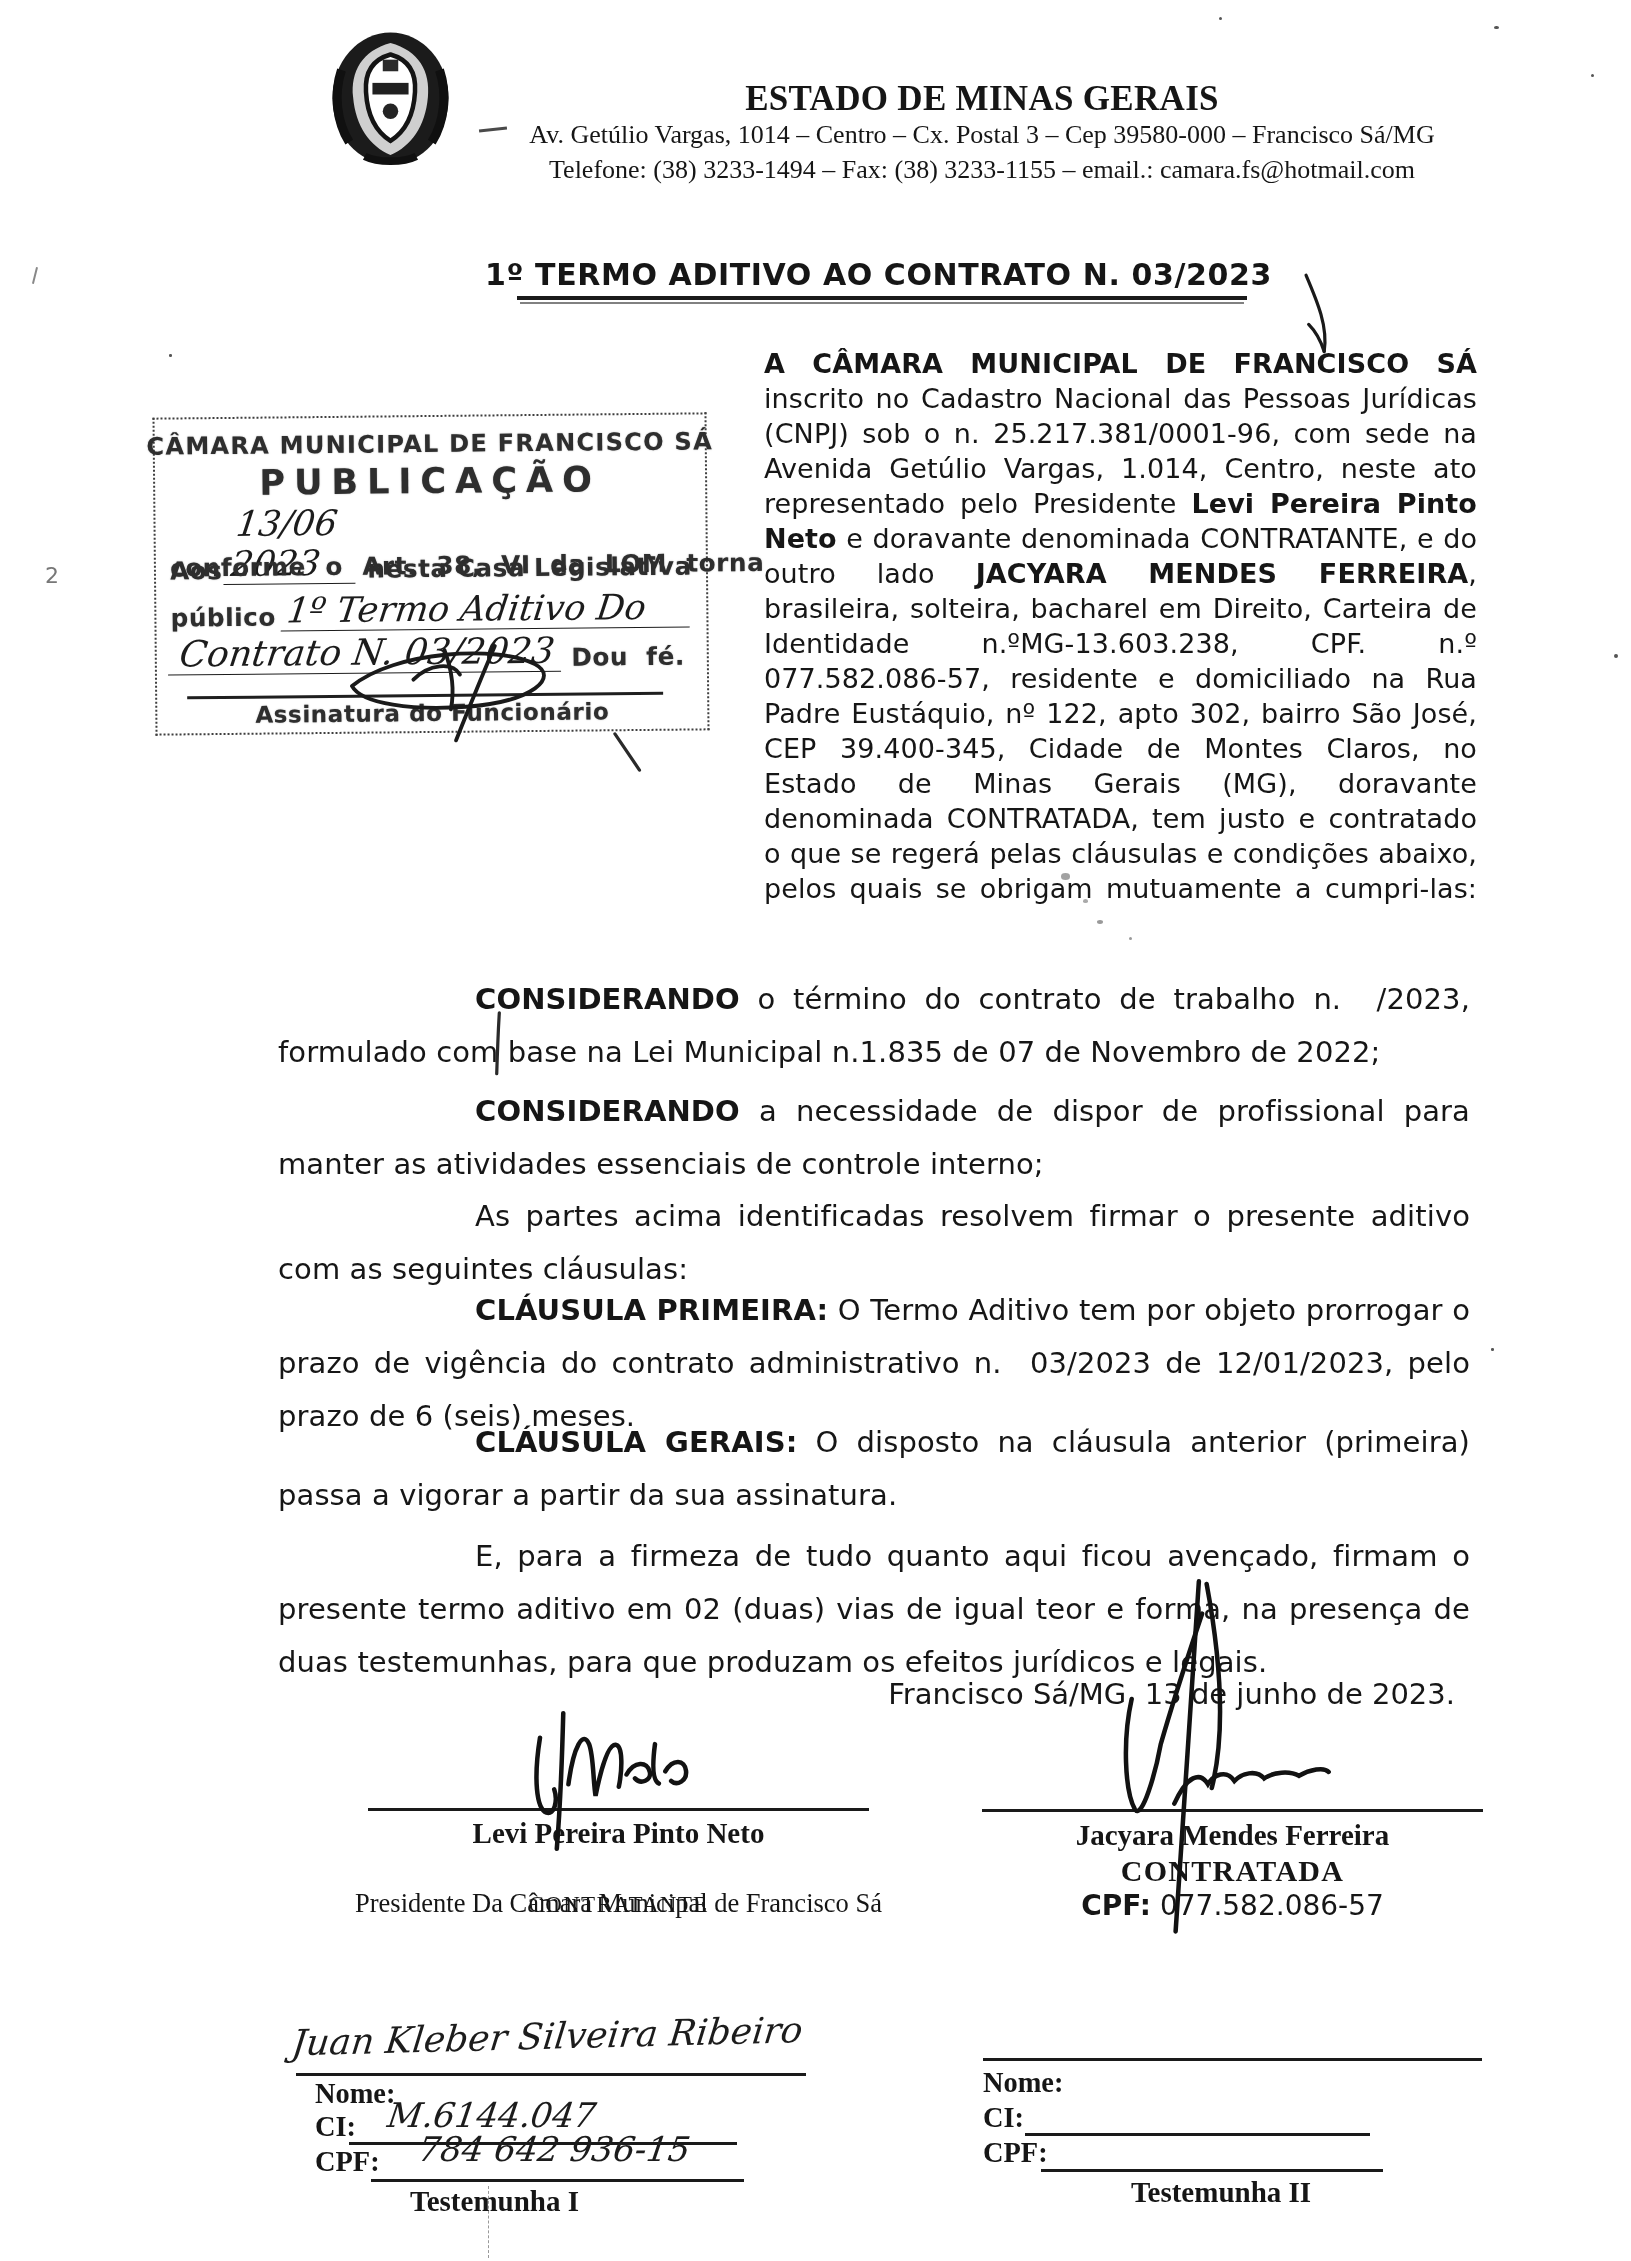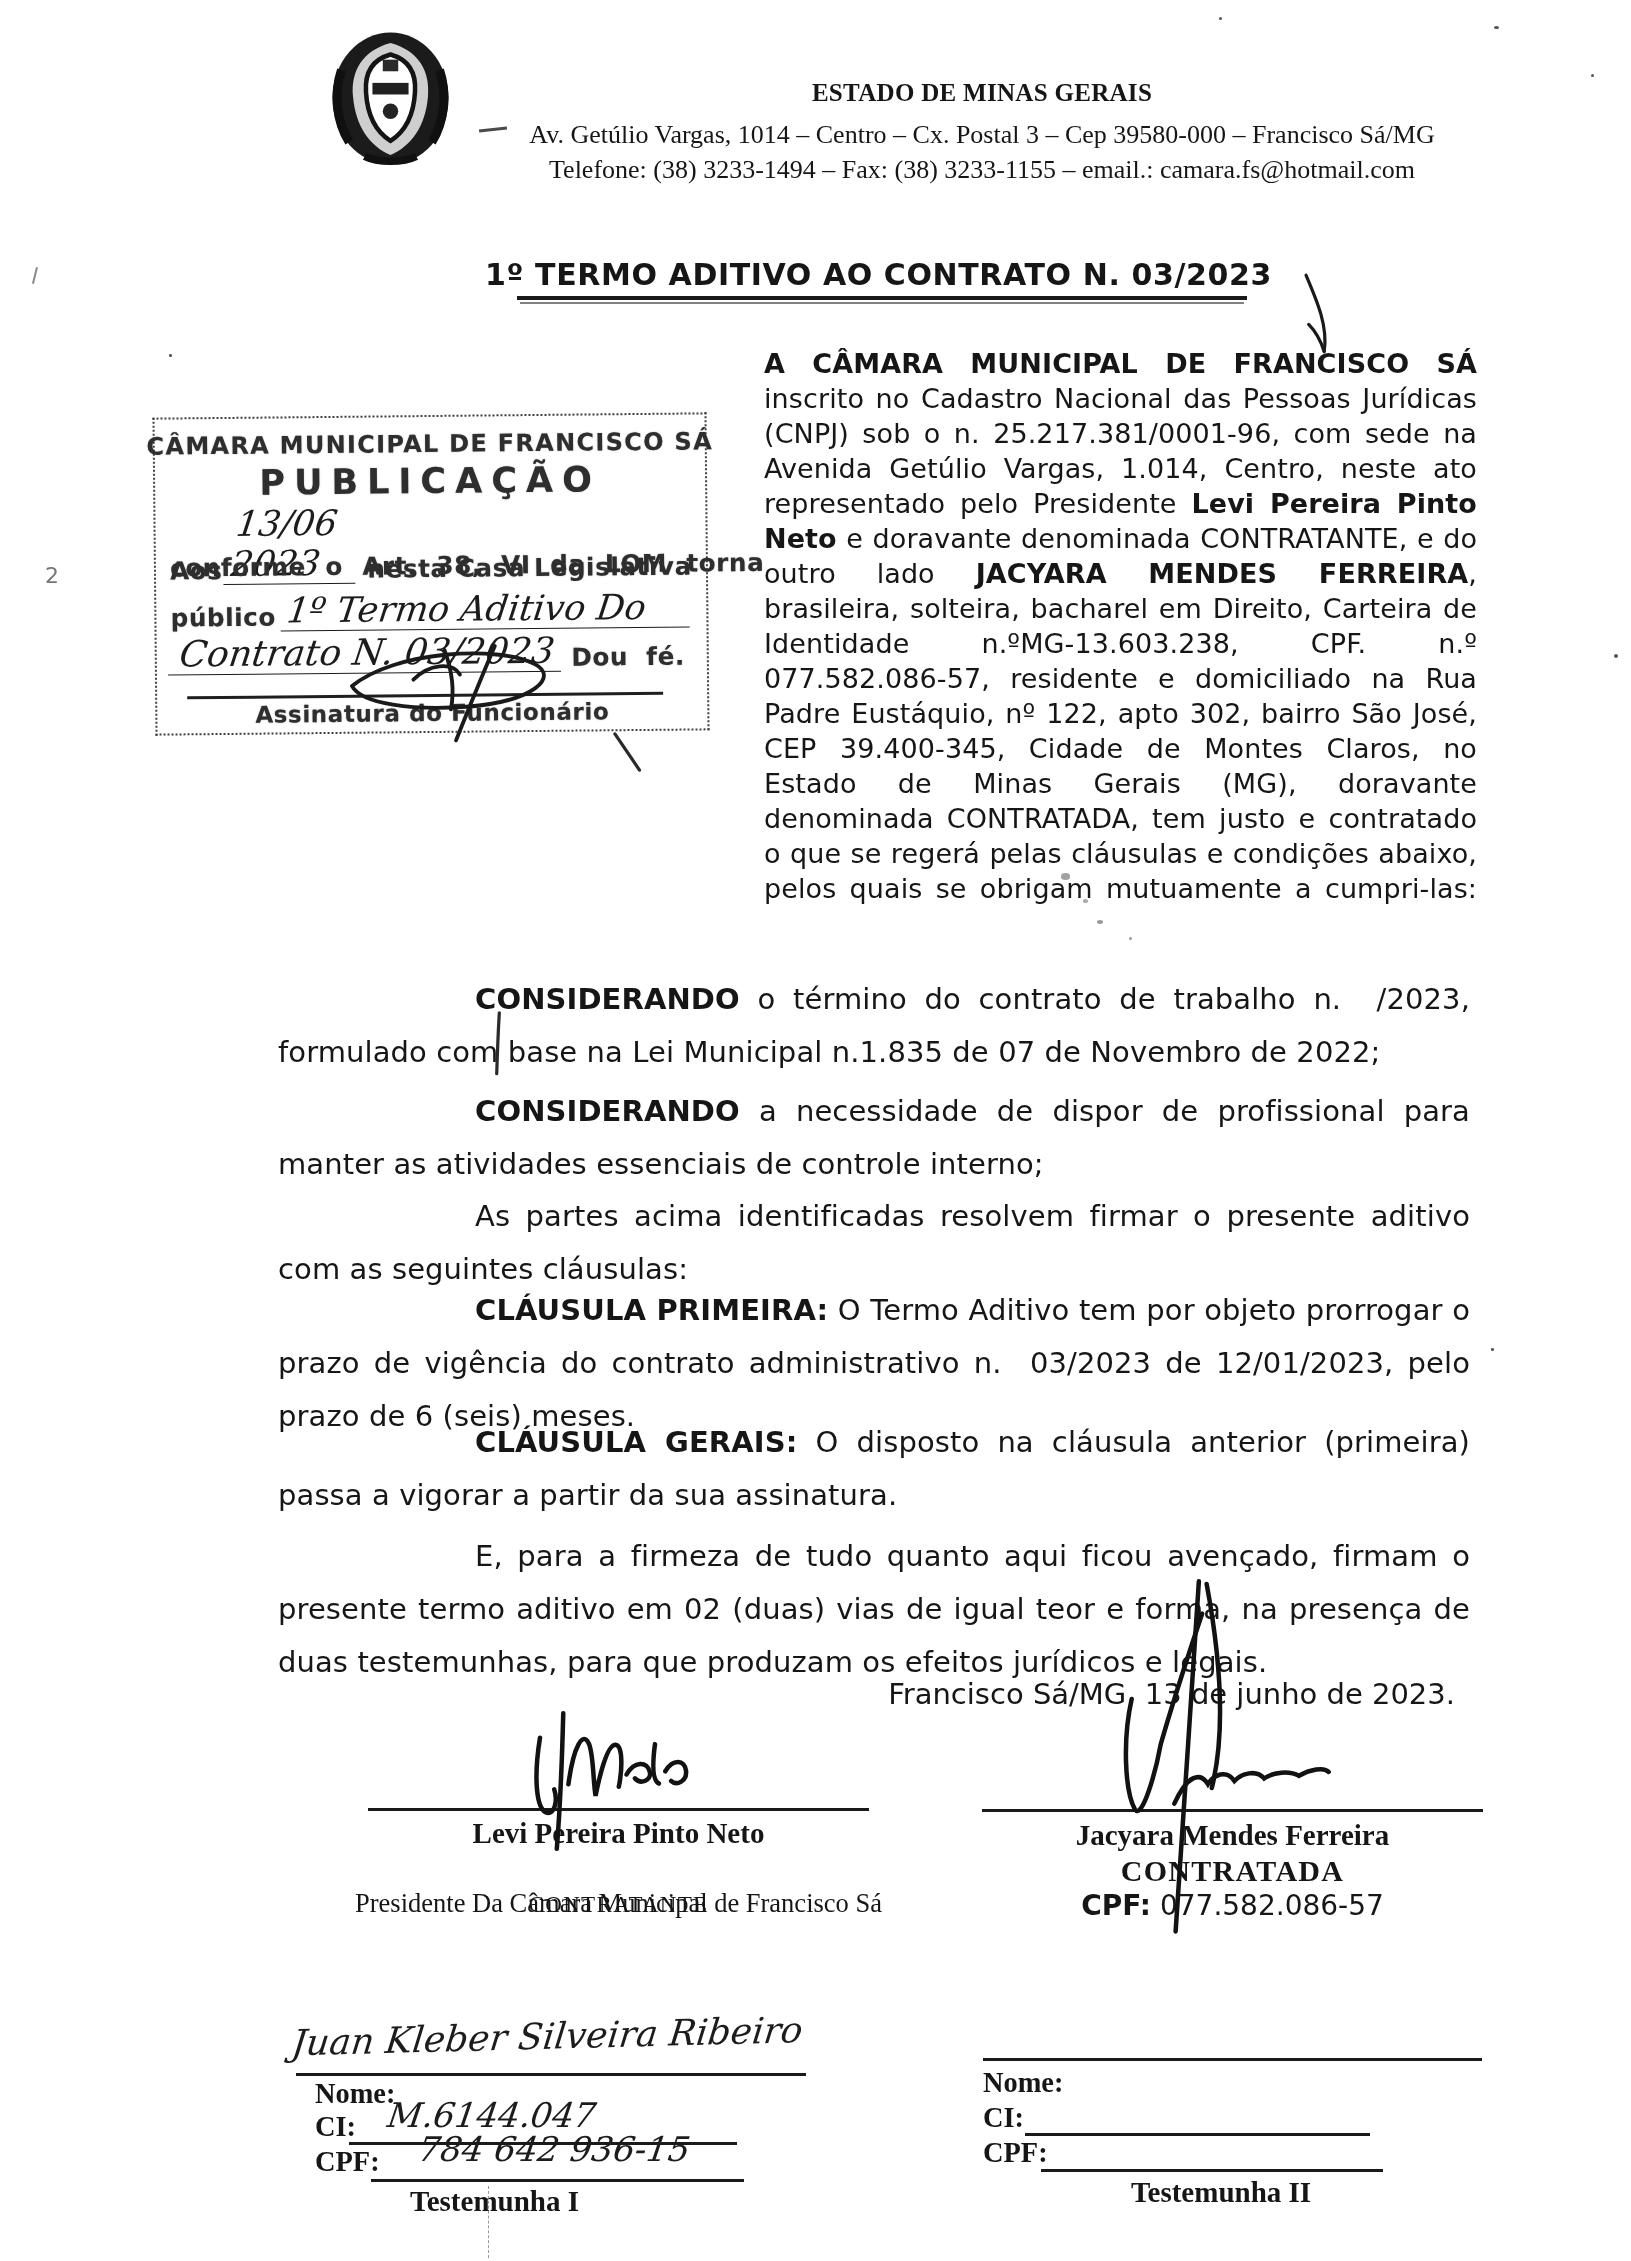--- a/index.html
+++ b/index.html
@@ -32,21 +32,21 @@
     <path d="M50 9 C72 15 81 31 79 51 C77 74 66 89 50 96 C34 89 23 74 21 51 C19 31 28 15 50 9 Z" fill="#efefef" opacity="0.85"></path>
     <path d="M50 18 C64 22 70 32 69 47 C68 65 61 78 50 85 C39 78 32 65 31 47 C30 32 36 22 50 18 Z" fill="#ffffff" stroke="#141414" stroke-width="3.5"></path>
     <rect x="36" y="40" width="28" height="9" fill="#202020"></rect>
     <circle cx="50" cy="62" r="6" fill="#242424"></circle>
     <rect x="44" y="22" width="12" height="9" fill="#2a2a2a"></rect>
     <path d="M12 30 C6 48 8 70 18 86" stroke="#101010" stroke-width="7" fill="none"></path>
     <path d="M88 30 C94 48 92 70 82 86" stroke="#101010" stroke-width="7" fill="none"></path>
     <path d="M30 97 C40 102 60 102 70 97" stroke="#101010" stroke-width="6" fill="none"></path>
   </svg>
 
-  <div class="abs serif center" style="left:452px;top:79px;width:1060px;font-size:25px;font-weight:bold;letter-spacing:0.3px">ESTADO DE MINAS GERAIS</div>
+  <div class="abs serif center" style="left:452px;top:79px;width:1060px;font-size:35px;font-weight:bold;letter-spacing:0.3px">ESTADO DE MINAS GERAIS</div>
   <div class="abs serif center" style="left:446px;top:120px;width:1072px;font-size:26px">Av. Getúlio Vargas, 1014 – Centro – Cx. Postal 3 – Cep 39580-000 – Francisco Sá/MG</div>
   <div class="abs serif center" style="left:446px;top:155px;width:1072px;font-size:26px">Telefone: (38) 3233-1494 – Fax: (38) 3233-1155 – email.: camara.fs@hotmail.com</div>
   <div class="abs" style="left:479px;top:128px;width:28.4px;height:3.2px;background:#4a4a4a;transform:rotate(-6deg)"></div>
 
   <div class="abs center" style="left:126px;top:257px;width:1505px;font-size:30px;font-weight:bold;letter-spacing:0.6px">1º TERMO ADITIVO AO CONTRATO N. 03/2023</div>
   <div class="hline" style="left:517px;top:296px;width:730px;height:3.9px"></div>
   <div class="hline" style="left:520px;top:302px;width:724px;height:1.9px;opacity:.55"></div>
 
   <div class="stamp">
     <div class="srow" style="top:13px;justify-content:center">

